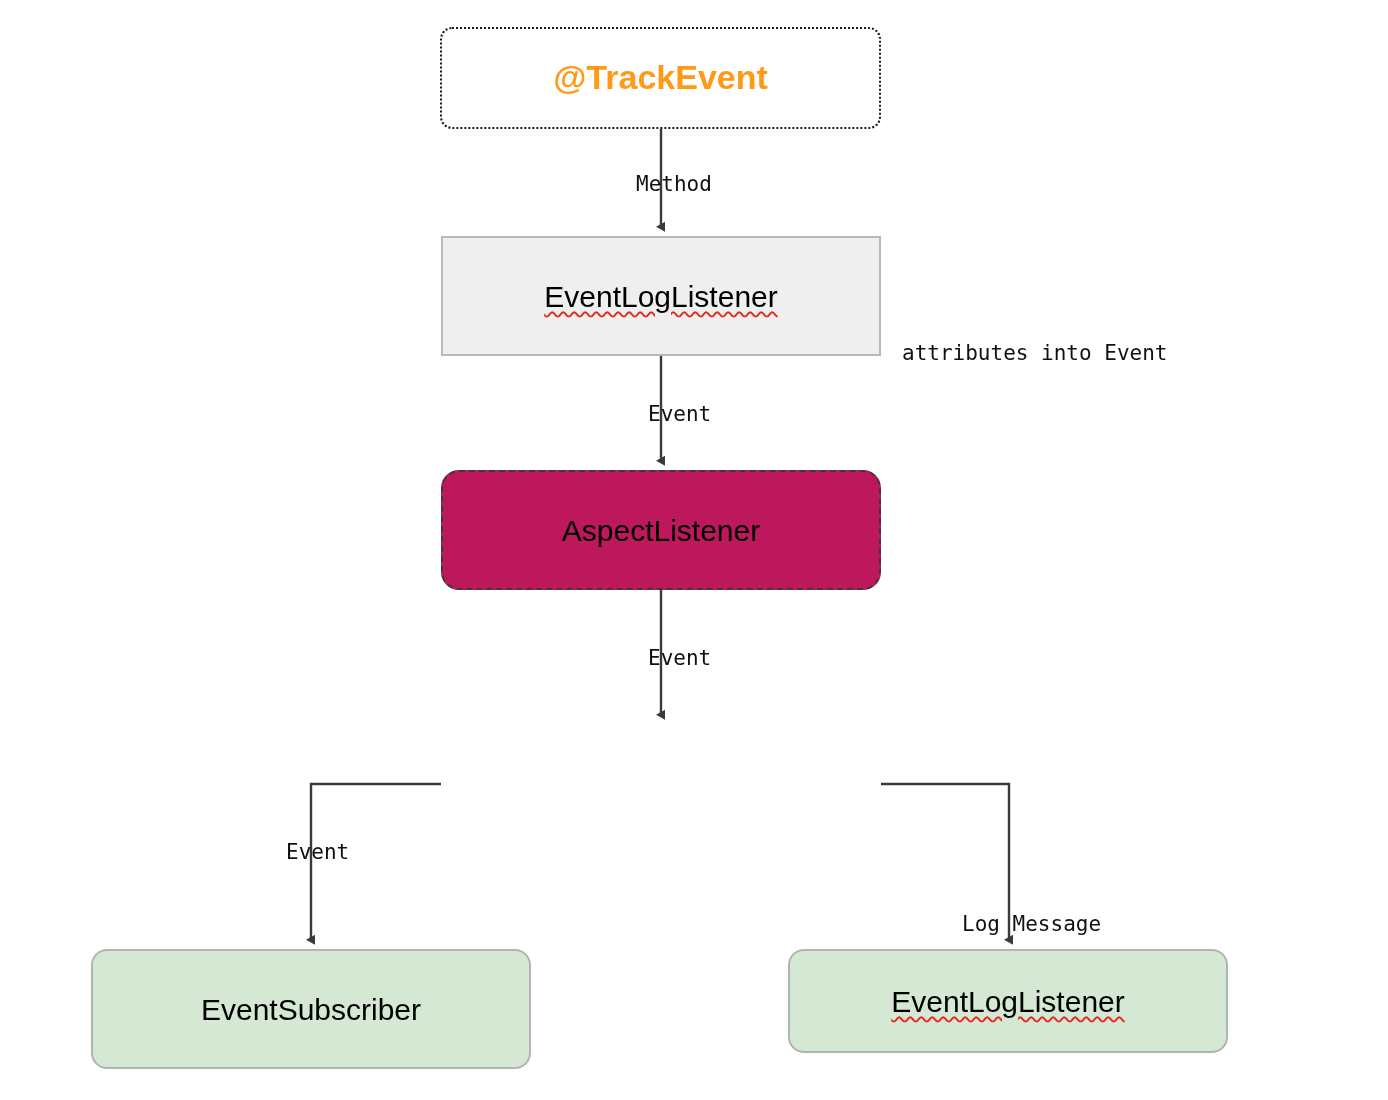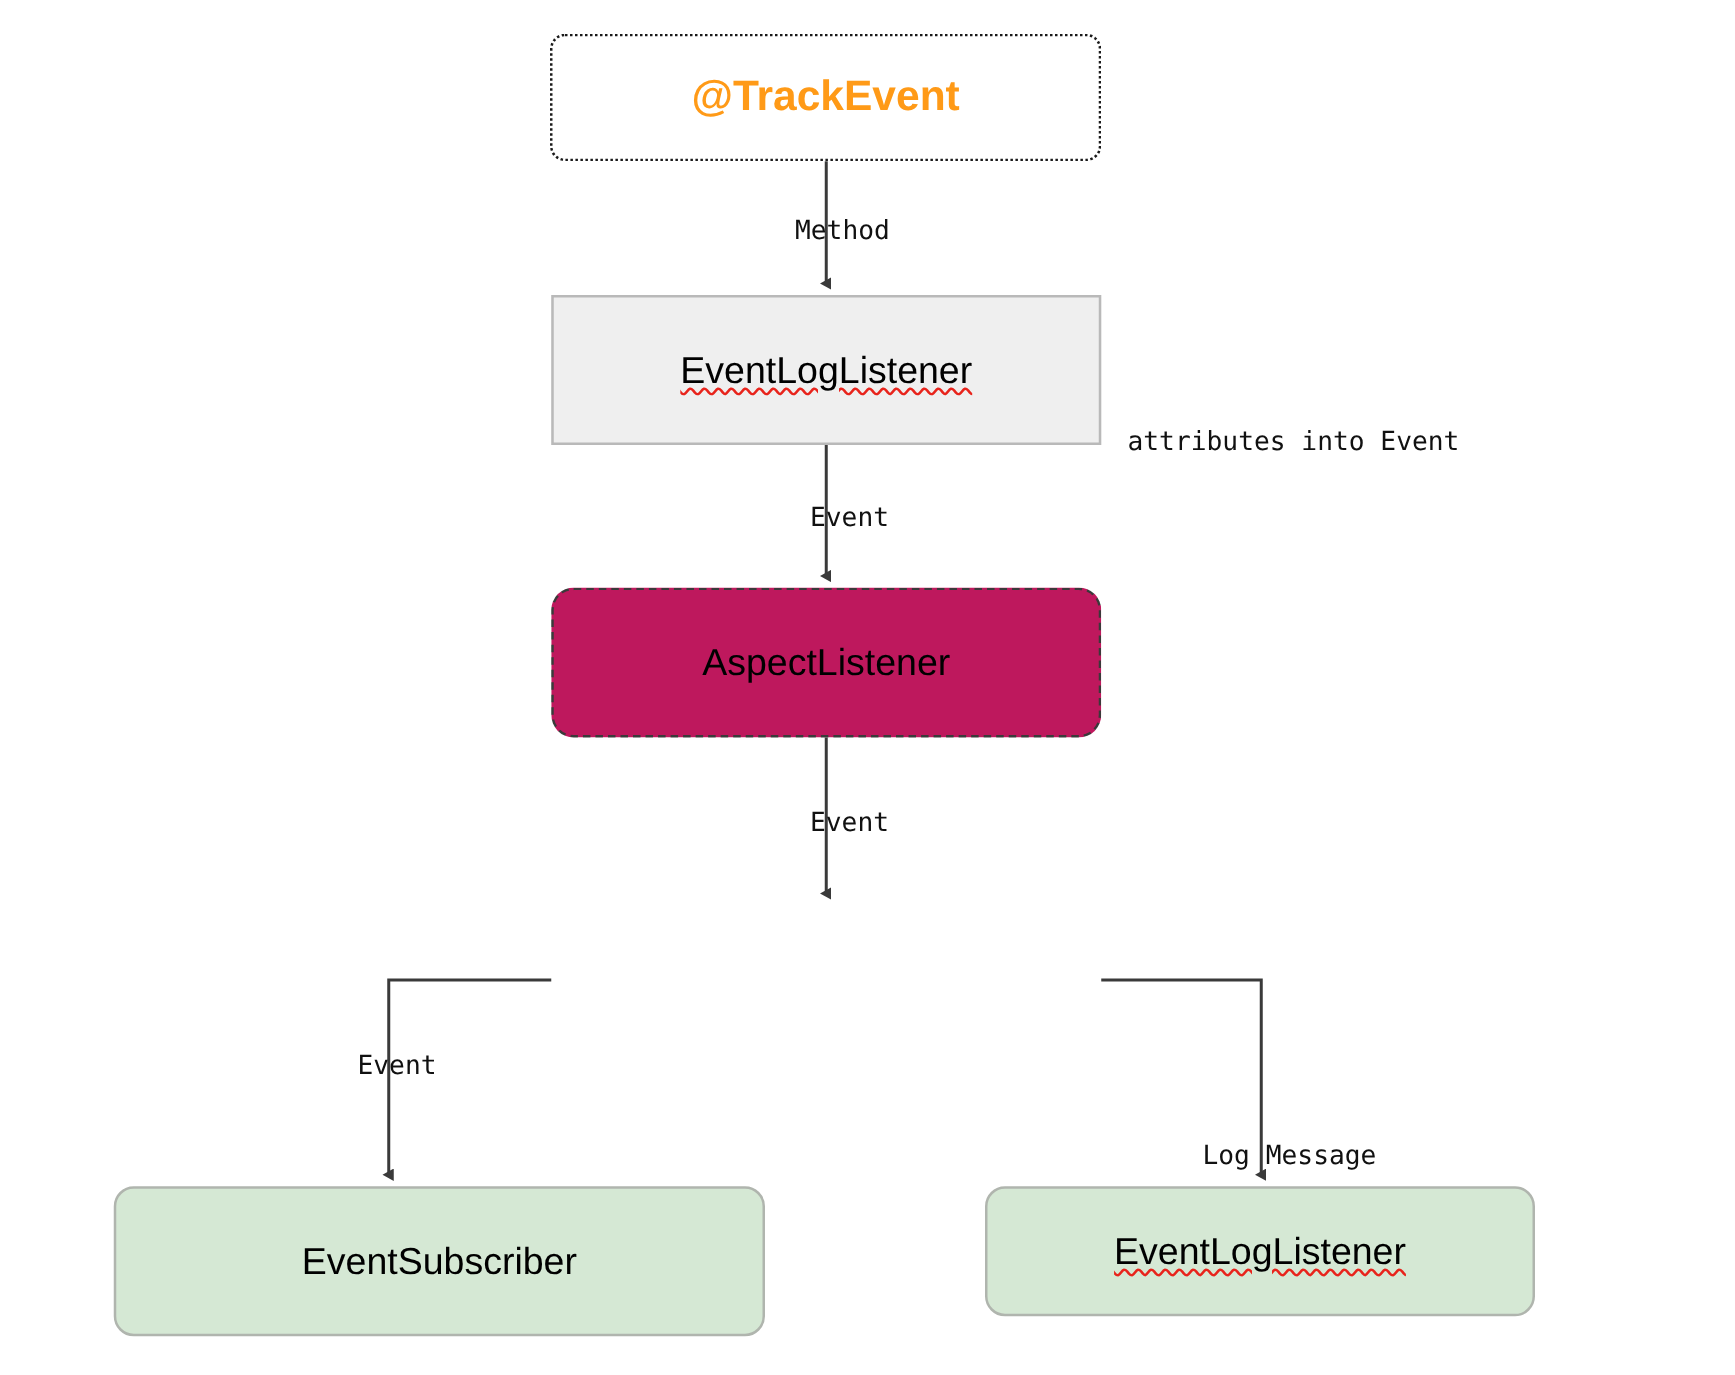--- a/index.html
+++ b/index.html
@@ -92,21 +92,21 @@
     top: 724px;
     width: 440px;
     height: 120px;
     border: 2px solid #b9b9b9;
     background: #cfdff8;
   }
 
   #node-eventsubscriber {
     left: 91px;
     top: 949px;
-    width: 521px;
+    width: 440px;
     height: 120px;
     border: 2px solid #b0b5ae;
     border-radius: 16px;
     background: #d5e8d4;
   }
 
   #node-eventloglistener {
     left: 788px;
     top: 949px;
     width: 440px;

